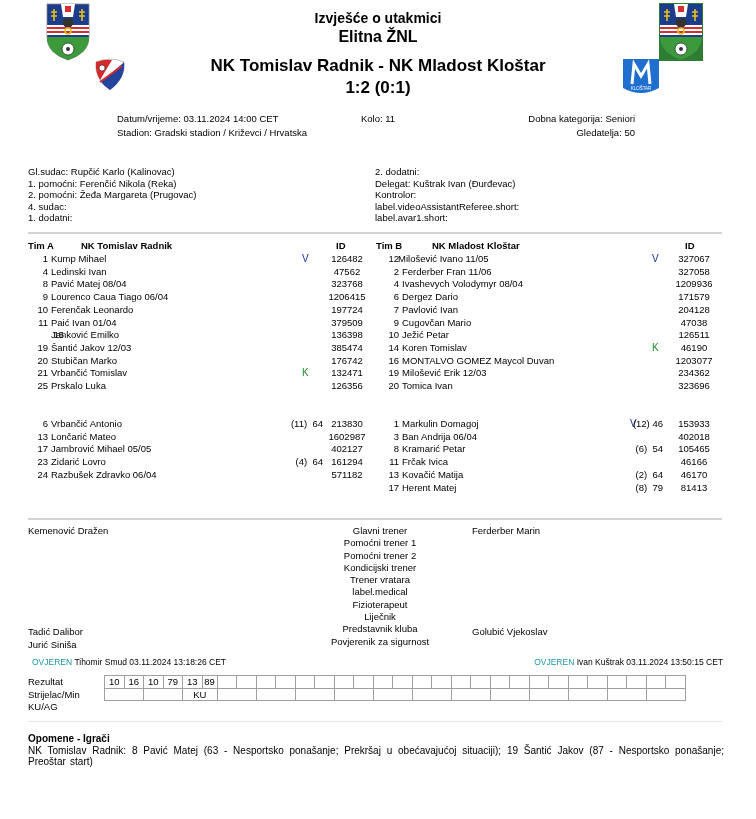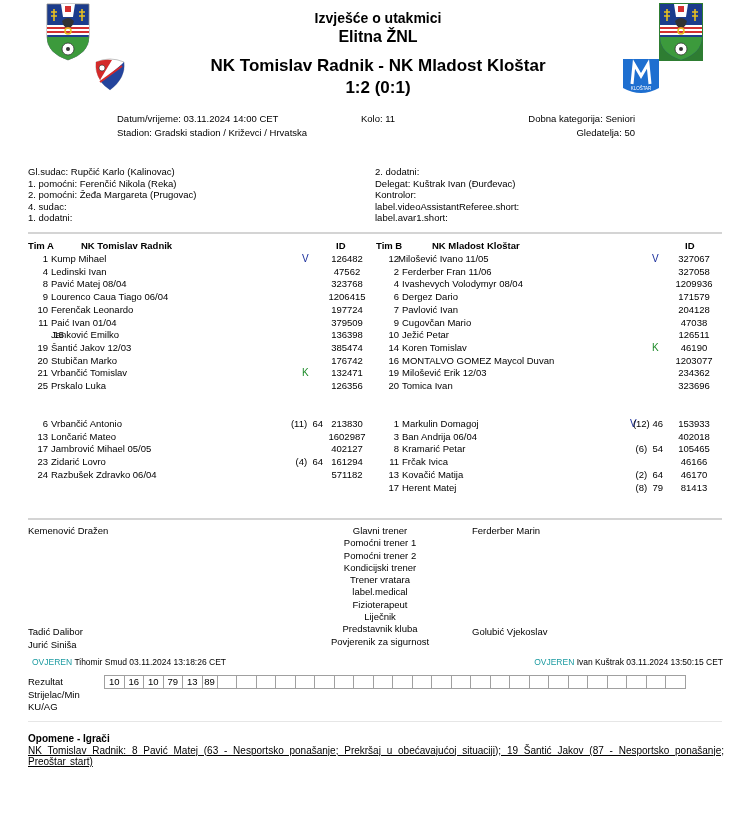--- a/index.html
+++ b/index.html
@@ -36,21 +36,21 @@
 
   .verified { position: absolute; font-size: 8.5px; }
   .verified .ok { color: #1a9aa0; }
 
   .score-label { position: absolute; left: 28px; font-size: 9.5px; line-height: 11.5px; }
   table.score { position: absolute; left: 104px; top: 675px; border-collapse: collapse; font-size: 9.5px; }
   table.score td { border: 1px solid #a0a0a0; height: 12.5px; text-align: center; padding: 0; line-height: 11px; }
 
   .cautions { position: absolute; left: 28px; width: 696px; font-size: 10px; line-height: 11.5px; }
   .cautions .h { font-weight: bold; }
-  .just { text-align: justify; word-spacing: 1.5px; text-decoration: underline; }
+  .just { text-align: justify; word-spacing: 1.5px; }
 </style>
 </head>
 <body>
 
 <div class="logo" style="left:46px;top:3px;">
   <svg class="crest" viewBox="0 0 44 58">
     <path d="M1 1 H43 V34 Q43 50 22 57 Q1 50 1 34 Z" fill="#1c3c8c" stroke="#888" stroke-width="0.8"></path>
     <path d="M15 1 H29 L27 14 H17 Z" fill="#ffffff"></path>
     <rect x="19" y="3" width="6" height="6" fill="#d43030"></rect>
     <path d="M1 22 H43 V32 H1 Z" fill="#ffffff"></path>
@@ -379,20 +379,37 @@
         <td style="width: 19.5px;"></td>
         <td style="width: 19.5px;"></td>
         <td style="width: 19.5px;"></td>
         <td style="width: 19.5px;"></td>
         <td style="width: 19.5px;"></td>
         <td style="width: 19.5px;"></td>
         <td style="width: 19.5px;"></td>
         <td style="width: 19.5px;"></td>
         <td style="width: 19.5px;"></td>
       </tr>
+      <tr>
+        <td colspan="2"></td>
+        <td colspan="2"></td>
+        <td colspan="2">KU</td>
+        <td colspan="2"></td>
+        <td colspan="2"></td>
+        <td colspan="2"></td>
+        <td colspan="2"></td>
+        <td colspan="2"></td>
+        <td colspan="2"></td>
+        <td colspan="2"></td>
+        <td colspan="2"></td>
+        <td colspan="2"></td>
+        <td colspan="2"></td>
+        <td colspan="2"></td>
+        <td colspan="2"></td>
+      </tr>
     </tbody>
 </table>
 
 <div class="sep" style="top:721px;background:#e6e6e6;height:1px;"></div>
 
 <div class="cautions" style="top:733px;">
   <div class="h">Opomene - Igrači</div>
   <div class="just">NK Tomislav Radnik: 8 Pavić Matej (63 - Nesportsko ponašanje; Prekršaj u obećavajućoj situaciji); 19 Šantić Jakov (87 - Nesportsko ponašanje; Preoštar start)</div>
 </div>
 

